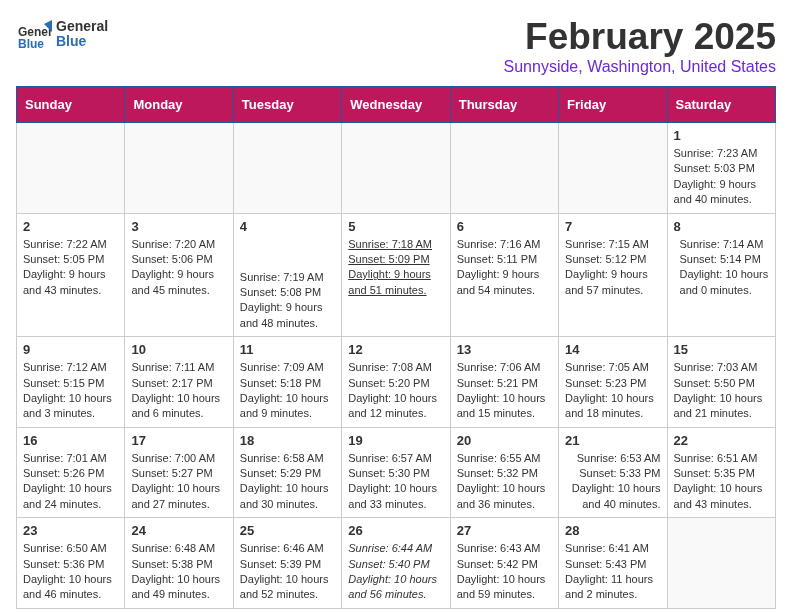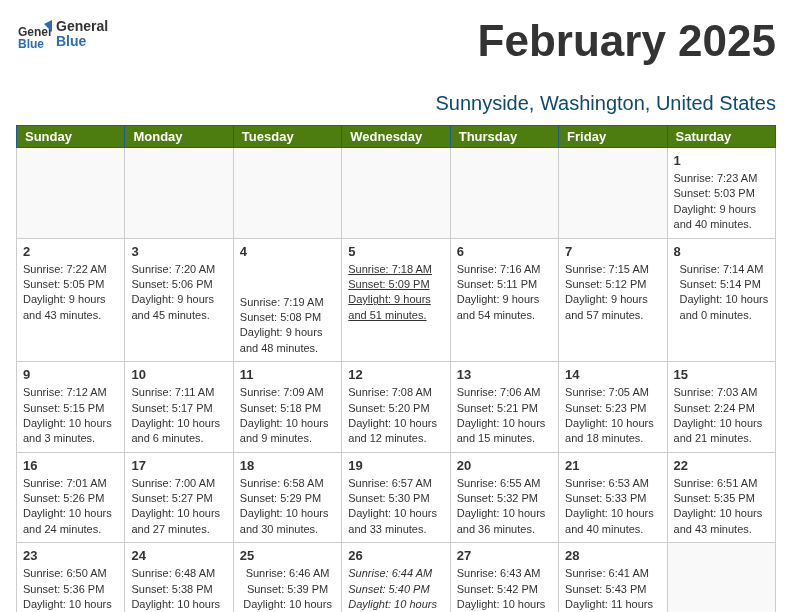--- a/index.html
+++ b/index.html
@@ -15,32 +15,32 @@
       justify-content: space-between;
       align-items: flex-start;
       margin-bottom: 10px;
     }
     .logo {
       display: flex;
       align-items: center;
       gap: 4px;
     }
     .title-block { text-align: right; }
-    .title-month { font-size: 44px; font-weight: bold; color: #333; }
-    .title-location { font-size: 20px; color: #0c4a6e; margin-top: 26px; }
+    .title-month { font-size: 37px; font-weight: bold; color: #333; }
+    .title-location { font-size: 16px; color: #6d28d9; }
     .calendar {
       width: 100%;
       border-collapse: collapse;
       border: 1px solid #ccc;
     }
     .calendar th {
-      background: #4d7c0f;
+      background: #be185d;
       color: #fff;
       text-align: left;
-      padding: 3px 8px;
+      padding: 10px 8px;
       font-size: 13px;
       border: 1px solid #1e5899;
     }
     .calendar td {
       vertical-align: top;
       padding: 5px 6px;
       border: 1px solid #ccc;
       width: calc(100% / 7);
       min-height: 80px;
       font-size: 11px;
@@ -152,21 +152,21 @@
       <tr class="week-row">
         <td>
           <span class="day-num">9</span>
           <div class="day-info" style="white-space: pre-line;">Sunrise: 7:12 AM
 Sunset: 5:15 PM
 Daylight: 10 hours and 3 minutes.</div>
         </td>
         <td>
           <span class="day-num">10</span>
           <div class="day-info" style="white-space: pre-line;">Sunrise: 7:11 AM
-Sunset: 5:17 PM
+Sunset: 2:17 PM
 Daylight: 10 hours and 6 minutes.</div>
         </td>
         <td>
           <span class="day-num">11</span>
           <div class="day-info" style="white-space: pre-line;">Sunrise: 7:09 AM
 Sunset: 5:18 PM
 Daylight: 10 hours and 9 minutes.</div>
         </td>
         <td>
           <span class="day-num">12</span>
@@ -182,21 +182,21 @@
         </td>
         <td>
           <span class="day-num">14</span>
           <div class="day-info" style="white-space: pre-line;">Sunrise: 7:05 AM
 Sunset: 5:23 PM
 Daylight: 10 hours and 18 minutes.</div>
         </td>
         <td>
           <span class="day-num">15</span>
           <div class="day-info" style="white-space: pre-line;">Sunrise: 7:03 AM
-Sunset: 2:24 PM
+Sunset: 5:50 PM
 Daylight: 10 hours and 21 minutes.</div>
         </td>
       </tr>
       <tr class="week-row">
         <td>
           <span class="day-num">16</span>
           <div class="day-info" style="white-space: pre-line;">Sunrise: 7:01 AM
 Sunset: 5:26 PM
 Daylight: 10 hours and 24 minutes.</div>
         </td>
@@ -219,21 +219,21 @@
 Daylight: 10 hours and 33 minutes.</div>
         </td>
         <td>
           <span class="day-num">20</span>
           <div class="day-info" style="white-space: pre-line;">Sunrise: 6:55 AM
 Sunset: 5:32 PM
 Daylight: 10 hours and 36 minutes.</div>
         </td>
         <td>
           <span class="day-num">21</span>
-          <div class="day-info" style="white-space: pre-line;">Sunrise: 6:53 AM
+          <div class="day-info" style="white-space: pre-line; text-align: right;">Sunrise: 6:53 AM
 Sunset: 5:33 PM
 Daylight: 10 hours and 40 minutes.</div>
         </td>
         <td>
           <span class="day-num">22</span>
           <div class="day-info" style="white-space: pre-line;">Sunrise: 6:51 AM
 Sunset: 5:35 PM
 Daylight: 10 hours and 43 minutes.</div>
         </td>
       </tr>
@@ -245,21 +245,21 @@
 Daylight: 10 hours and 46 minutes.</div>
         </td>
         <td>
           <span class="day-num">24</span>
           <div class="day-info" style="white-space: pre-line;">Sunrise: 6:48 AM
 Sunset: 5:38 PM
 Daylight: 10 hours and 49 minutes.</div>
         </td>
         <td>
           <span class="day-num">25</span>
-          <div class="day-info" style="white-space: pre-line; text-align: center;">Sunrise: 6:46 AM
+          <div class="day-info" style="white-space: pre-line;">Sunrise: 6:46 AM
 Sunset: 5:39 PM
 Daylight: 10 hours and 52 minutes.</div>
         </td>
         <td>
           <span class="day-num">26</span>
           <div class="day-info" style="white-space: pre-line; font-style: italic;">Sunrise: 6:44 AM
 Sunset: 5:40 PM
 Daylight: 10 hours and 56 minutes.</div>
         </td>
         <td>

